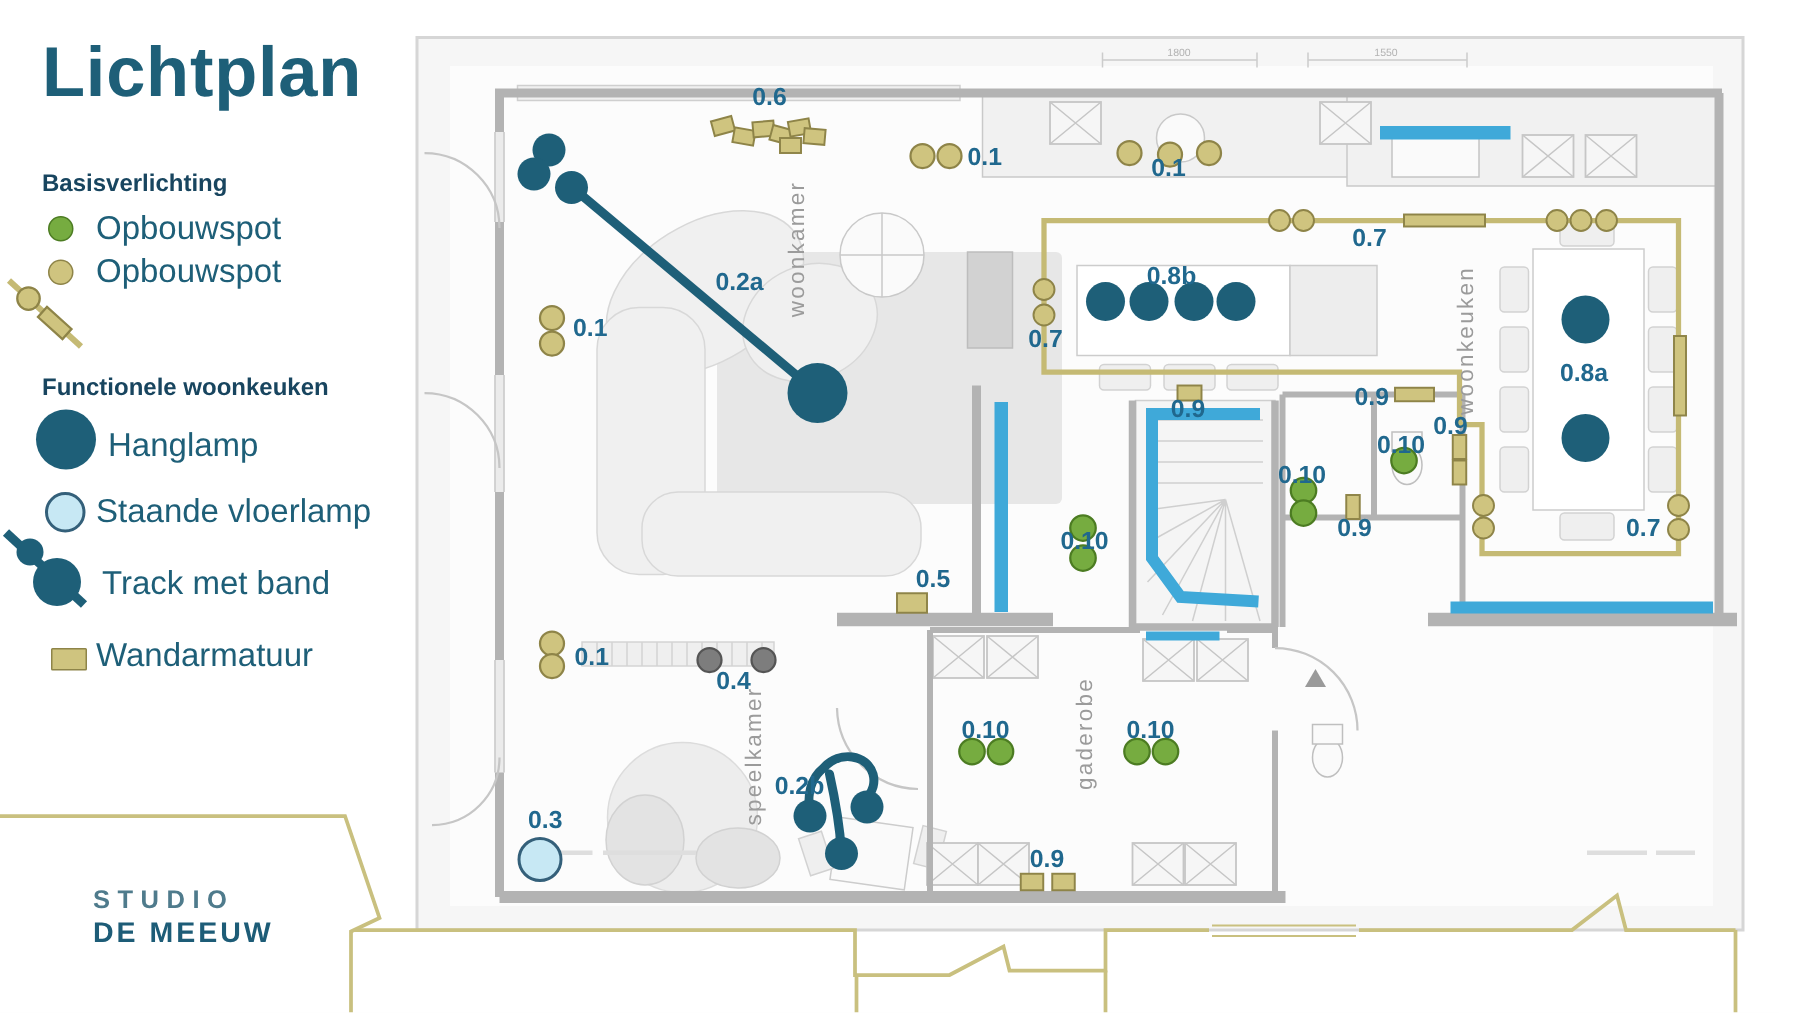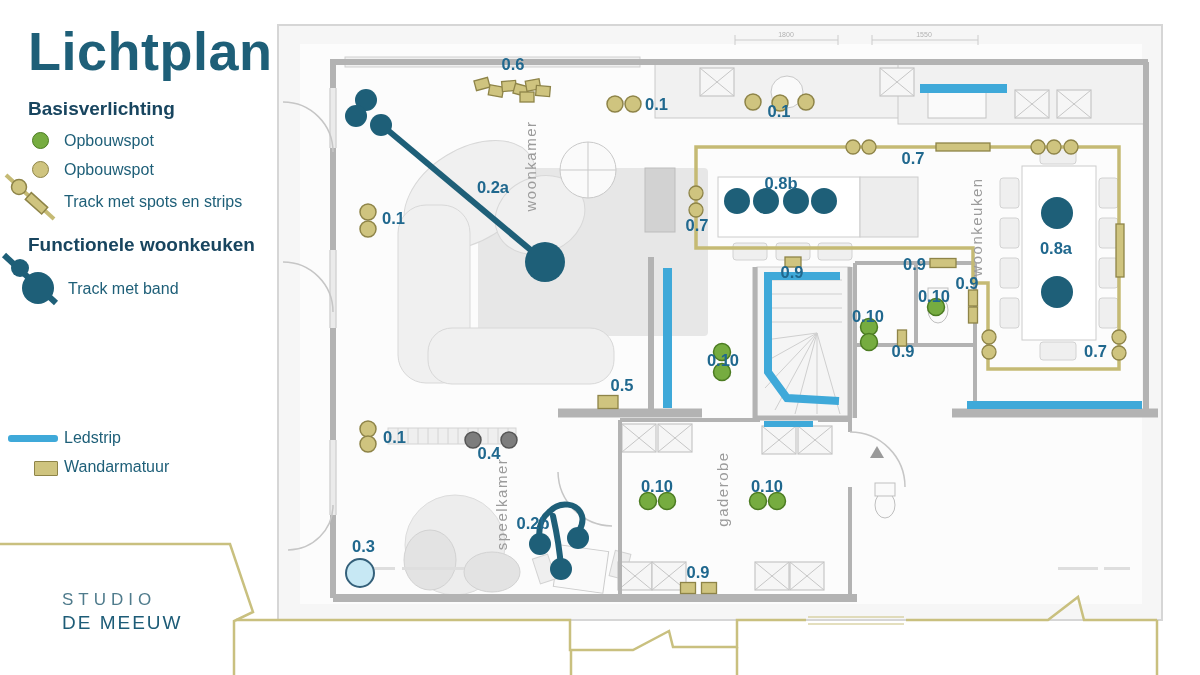--- a/index.html
+++ b/index.html
@@ -3,47 +3,47 @@
 <meta charset="utf-8">
 <style>
   html,body{margin:0;padding:0;}
   body{width:1200px;height:675px;overflow:hidden;background:#ffffff;position:relative;
        font-family:"Liberation Sans",sans-serif;}
   svg text{font-family:"Liberation Sans",sans-serif;}
   .stage{position:absolute;inset:0;width:1200px;height:675px;}
 
   
   .legend{position:absolute;left:28px;top:20px;width:265px;z-index:5;}
-  .legend h1{margin:0 0 10px 0;font-size:54px;font-weight:700;letter-spacing:.5px;color:var(--teal,#1d6075);}
+  .legend h1{margin:0 0 10px 0;font-size:47px;font-weight:700;letter-spacing:.5px;color:var(--teal,#1d6075);}
   .lsec{position:absolute;left:0;width:280px;}
   .lsec.s1{top:78px;} .lsec.s2{top:214px;} .lsec.s3{top:402px;}
-  .lhead{font-size:19px;font-weight:700;color:#18455f;margin:0 0 7px 0;}
-  .lrow{position:relative;padding-left:36px;font-size:16px;color:var(--teal,#1d6075);
-        display:flex;align-items:center;min-height:27px;margin:2px 0;text-align:center;}
+  .lhead{font-size:16px;font-weight:700;color:#18455f;margin:16px 0 7px 0;}
+  .lrow{position:relative;padding-left:36px;font-size:22px;color:var(--teal,#1d6075);
+        display:flex;align-items:center;min-height:27px;margin:2px 0;}
   .lrow .txt{line-height:1.1;}
   .ic{position:absolute;display:block;}
   .dot{border-radius:50%;box-sizing:border-box;}
   .ic-opbouw{left:4px;width:17px;height:17px;background:var(--green,#76ac40);border:1.5px solid #4c7c22;}
   .ic-inbouw{left:4px;width:17px;height:17px;background:var(--olive,#cfc47f);border:1.5px solid #8e8448;}
   .ic-trackspots{left:-26px;top:-16px;width:58px;height:56px;}
   .row-trackspots{min-height:34px;}
   .ic-hanglamp{left:-4px;top:-2px;width:40px;height:40px;background:var(--teal,#1e5f78);}
   .row-hanglamp{min-height:44px;padding-left:44px;}
   .ic-vloerlamp{left:2px;width:27px;height:27px;background:var(--lblue,#c7e8f4);border:2px solid #34607a;}
   .row-vloerlamp{min-height:40px;}
   .ic-trackband{left:-28px;top:-12px;width:62px;height:60px;}
   .row-trackband{min-height:52px;padding-left:40px;}
   .ic-ledstrip{left:-20px;top:11px;width:50px;height:7px;border-radius:3px;background:var(--led,#3fa9d9);}
   .ic-wand{left:6px;top:8px;width:22px;height:13px;background:var(--olive,#cfc47f);border:1.5px solid #8e8448;border-radius:1px;}
   .ic-vloerspot{left:7px;width:16px;height:16px;background:#7d7d7d;border:1.5px solid #555;}
 
   
   .brand{position:absolute;left:62px;top:590px;z-index:5;}
-  .brand .l1{font-size:17px;letter-spacing:5px;color:#4f7b8c;}
-  .brand .l2{font-size:19px;font-weight:400;letter-spacing:2px;color:#1d5c77;margin-top:2px;}
+  .brand .l1{font-size:17px;letter-spacing:5px;color:#4f7b8c;font-weight:bold;}
+  .brand .l2{font-size:19px;font-weight:700;letter-spacing:2px;color:#1d5c77;margin-top:2px;}
 </style>
 </head>
 <body>
 
 <svg class="stage" id="plan-svg" viewBox="0 0 1200 675">
   <defs>
     <g id="xbox">
       <rect x="0" y="0" width="34" height="28" fill="#f6f6f6" stroke="#c6c6c6" stroke-width="1.2"></rect>
       <path d="M0,0 L34,28 M0,28 L34,0" stroke="#c6c6c6" stroke-width="1"></path>
     </g>
@@ -280,42 +280,45 @@
     <div class="lrow">
       <span class="ic dot ic-inbouw"></span>
       <span class="txt">Opbouwspot</span>
     </div>
     <div class="lrow row-trackspots">
       <svg class="ic ic-trackspots" viewBox="0 0 58 56">
         <line x1="4" y1="6" x2="52" y2="50" stroke="#c5ba74" stroke-width="4"></line>
         <circle cx="17" cy="18" r="7.5" fill="#cfc47f" stroke="#8e8448" stroke-width="1.5"></circle>
         <rect x="-9" y="-4.5" width="22" height="9" transform="translate(33 33) rotate(42)" fill="#cfc47f" stroke="#8e8448" stroke-width="1.5"></rect>
       </svg>
-      <span class="txt">Track met spots en strips</span>
     </div>
   </div>
 
   <div class="lsec s2">
     <div class="lhead">Functionele woonkeuken</div>
+    <div class="lrow row-hanglamp">
+      <span class="ic dot ic-hanglamp"></span>
+      <span class="txt">Hanglamp</span>
+    </div>
+    <div class="lrow row-vloerlamp">
+      <span class="ic dot ic-vloerlamp"></span>
+      <span class="txt">Staande vloerlamp</span>
+    </div>
     <div class="lrow row-trackband">
       <svg class="ic ic-trackband" viewBox="0 0 62 60">
         <line x1="4" y1="4" x2="56" y2="52" stroke="#1e5f78" stroke-width="6"></line>
         <circle cx="20" cy="17" r="9" fill="#1e5f78"></circle>
         <circle cx="38" cy="37" r="16" fill="#1e5f78"></circle>
       </svg>
       <span class="txt">Track met band</span>
     </div>
   </div>
 
   <div class="lsec s3">
     <div class="lrow">
-      <span class="ic ic-ledstrip"></span>
-      <span class="txt">Ledstrip</span>
-    </div>
-    <div class="lrow">
       <span class="ic ic-wand"></span>
       <span class="txt">Wandarmatuur</span>
     </div>
   </div>
 </aside>
 
 <div class="brand">
   <div class="l1">STUDIO</div>
   <div class="l2">DE MEEUW</div>
 </div>

